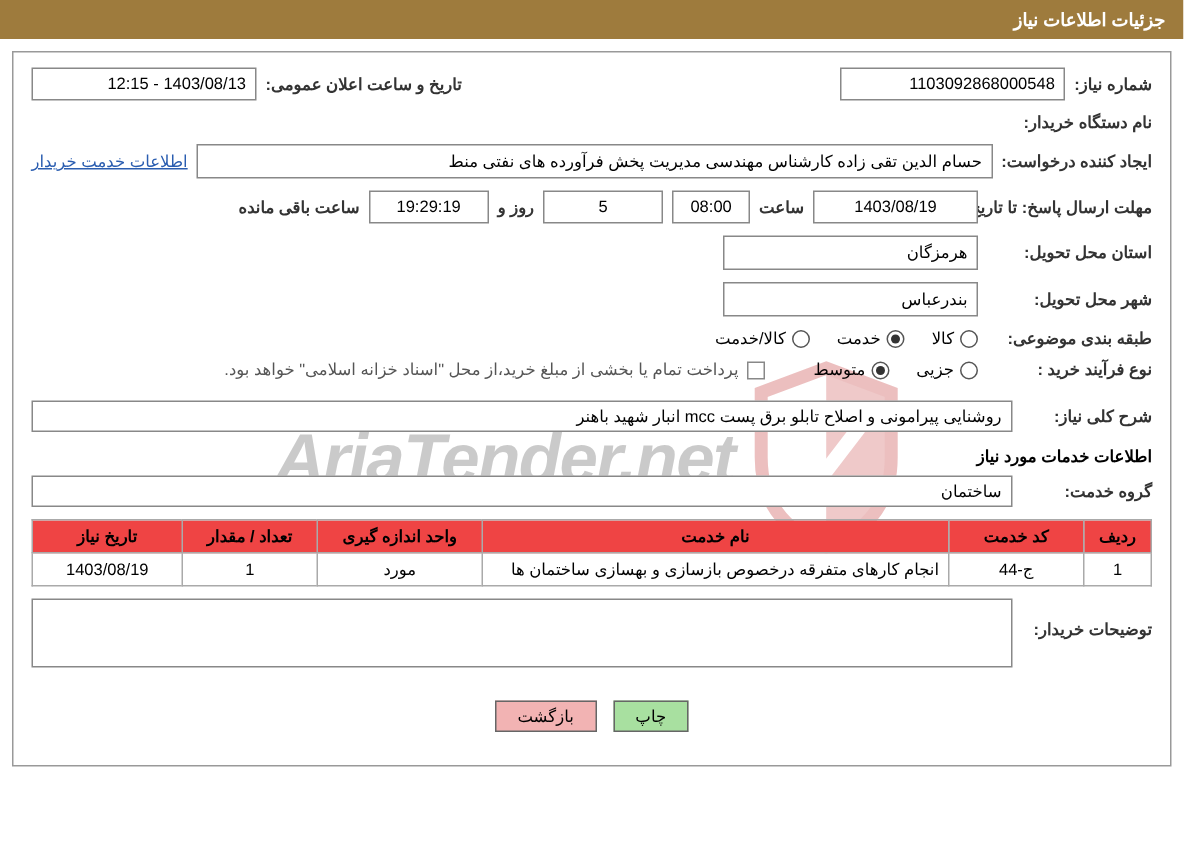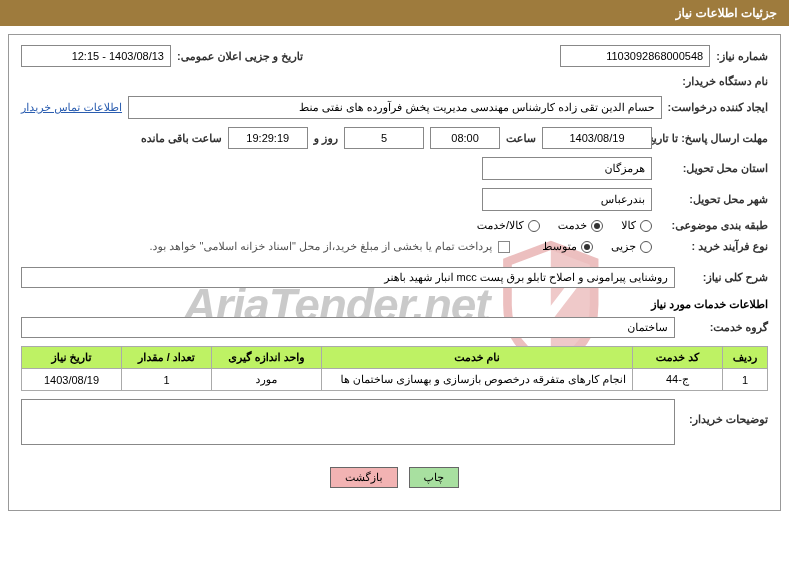--- a/index.html
+++ b/index.html
@@ -90,21 +90,21 @@
   padding: 3px 6px;
   background: #fff;
   min-height: 20px;
 }
 table.data-table {
   width: 100%;
   border-collapse: collapse;
   margin-top: 4px;
 }
 table.data-table th {
-  background: #bef264;
+  background: #ef4444;
   border: 1px solid #aaa;
   padding: 4px 6px;
   font-weight: bold;
   text-align: center;
 }
 table.data-table td {
   border: 1px solid #aaa;
   padding: 4px 6px;
   text-align: center;
   background: #fff;
@@ -174,39 +174,39 @@
   </div>
   <span class="wm-text">AriaTender.net</span>
 </div>
 
 <div class="main-panel">
 
   <div class="row">
     <span class="lbl">شماره نیاز:</span>
     <span class="val-box" style="width:150px">1103092868000548</span>
     <span class="spacer"></span>
-    <span class="lbl">تاریخ و جزیی اعلان عمومی:</span>
+    <span class="lbl">تاریخ و ساعت اعلان عمومی:</span>
     <span class="val-box" style="width:150px">1403/08/13 - 12:15</span>
   </div>
 
   <div class="row">
     <span class="lbl">نام دستگاه خریدار:</span>
   </div>
 
   <div class="row">
     <span class="lbl">ایجاد کننده درخواست:</span>
     <span class="val-box" style="flex:1">حسام الدین تقی زاده کارشناس مهندسی مدیریت پخش فرآورده های نفتی منط</span>
-    <span class="link-text">اطلاعات تماس خریدار</span>
+    <span class="link-text">اطلاعات خدمت خریدار</span>
   </div>
 
   <div class="row">
     <span class="lbl" style="width:110px">مهلت ارسال پاسخ: تا تاریخ:</span>
     <span class="val-box" style="width:110px;text-align:center;justify-content:center">1403/08/19</span>
     <span class="lbl">ساعت</span>
-    <span class="val-box" style="width:70px;text-align:center;justify-content:center">08:00</span>
+    <span class="val-box" style="width:52px;text-align:center;justify-content:center">08:00</span>
     <span class="val-box" style="width:80px;text-align:center;justify-content:center">5</span>
     <span class="lbl">روز و</span>
     <span class="val-box" style="width:80px;text-align:center;justify-content:center">19:29:19</span>
     <span class="lbl">ساعت باقی مانده</span>
   </div>
 
   <div class="row">
     <span class="lbl" style="width:110px">استان محل تحویل:</span>
     <span class="val-box" style="width:170px">هرمزگان</span>
   </div>

